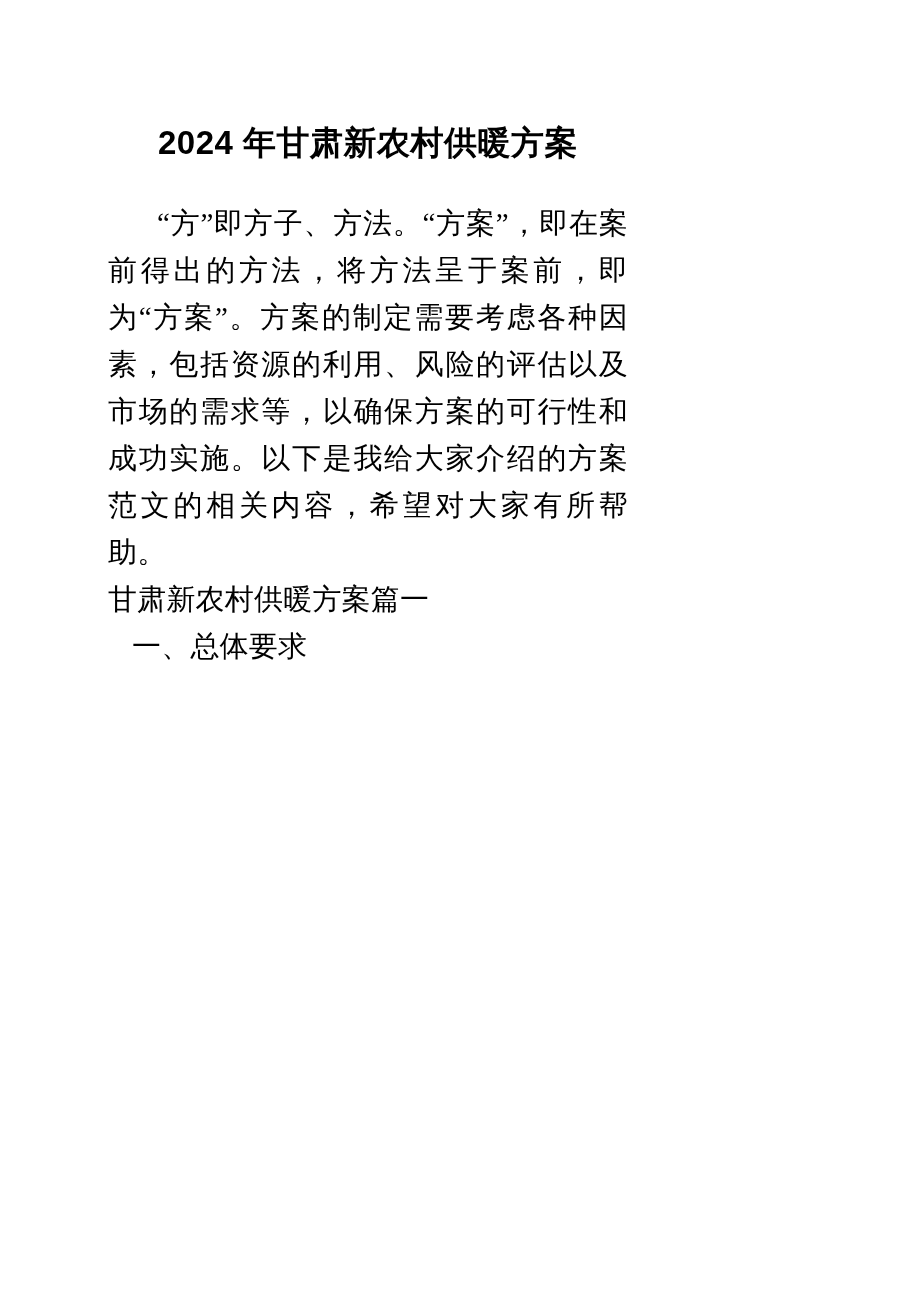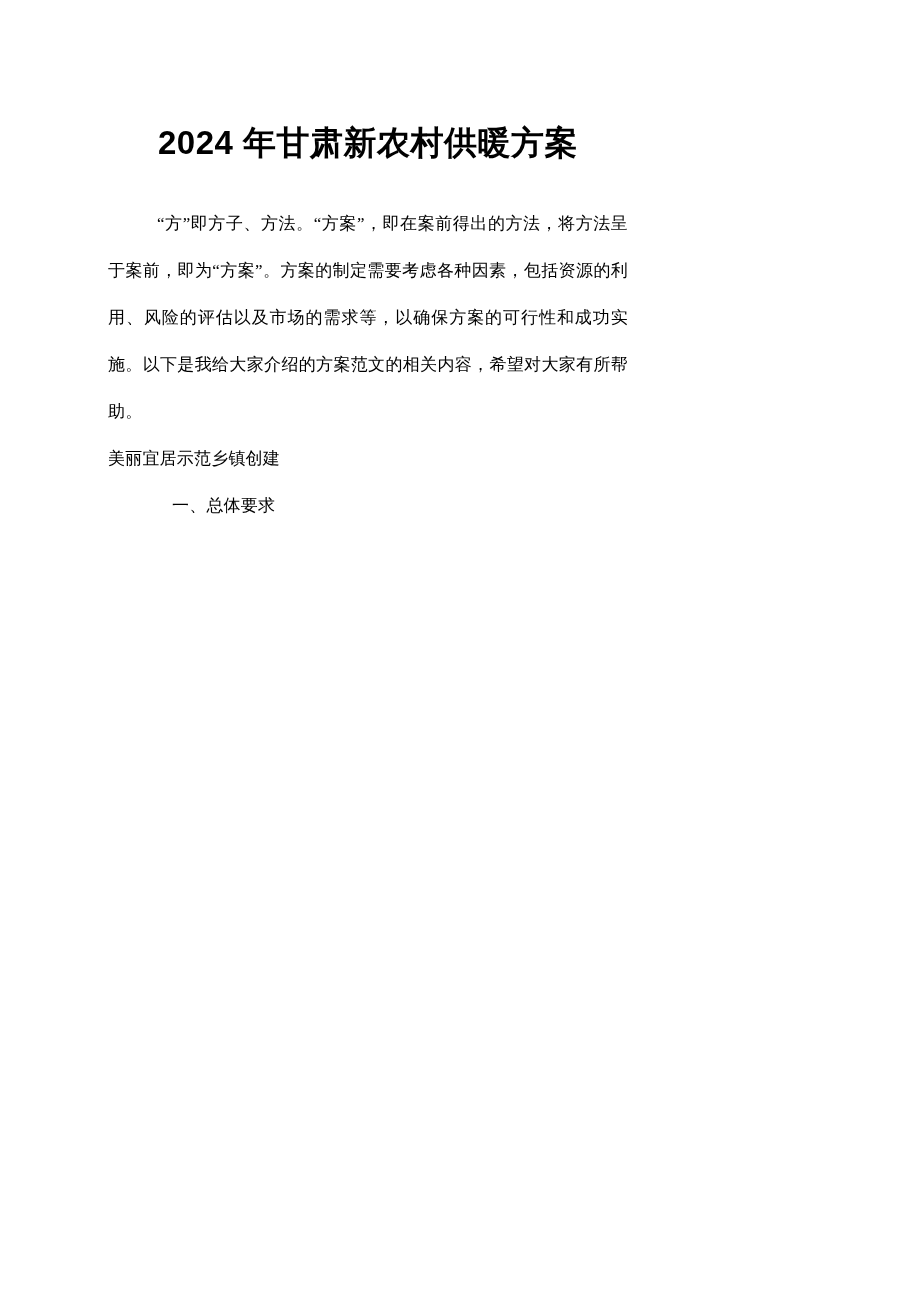--- a/index.html
+++ b/index.html
@@ -26,49 +26,48 @@
     font-family: "Liberation Sans", "DejaVu Sans", sans-serif;
     font-weight: bold;
     font-size: 33px;
     line-height: 46px;
     text-align: center;
     margin: 0 0 34px 0;
     letter-spacing: 0.5px;
   }
   p.para {
     margin: 0;
-    font-size: 17px;
+    font-size: 29px;
     line-height: 47px;
     text-align: justify;
     text-justify: inter-ideograph;
     letter-spacing: 0.2px;
   }
   p.indent2 {
     text-indent: 49px;
   }
   p.indent1 {
     text-indent: 24px;
-    margin-left: 40px;
   }
   p.noindent {
     text-indent: 0;
   }
   .sub-head {
     font-size: 23px;
     line-height: 44px;
     margin: 0;
     text-indent: 0;
   }
 </style>
 </head>
 <body>
 
 <div class="page">
   <h1 class="doc-title">2024 年甘肃新农村供暖方案</h1>
 
   <p class="para indent2">“方”即方子、方法。“方案”，即在案前得出的方法，将方法呈于案前，即为“方案”。方案的制定需要考虑各种因素，包括资源的利用、风险的评估以及市场的需求等，以确保方案的可行性和成功实施。以下是我给大家介绍的方案范文的相关内容，希望对大家有所帮助。</p>
 
-  <p class="para sub-head noindent">美丽宜居示范乡镇创建</p>
+  <p class="para sub-head noindent">甘肃新农村供暖方案篇一</p>
 
 
   <p class="para indent1">一、总体要求</p>
 
 </div>
 
 </body></html>

